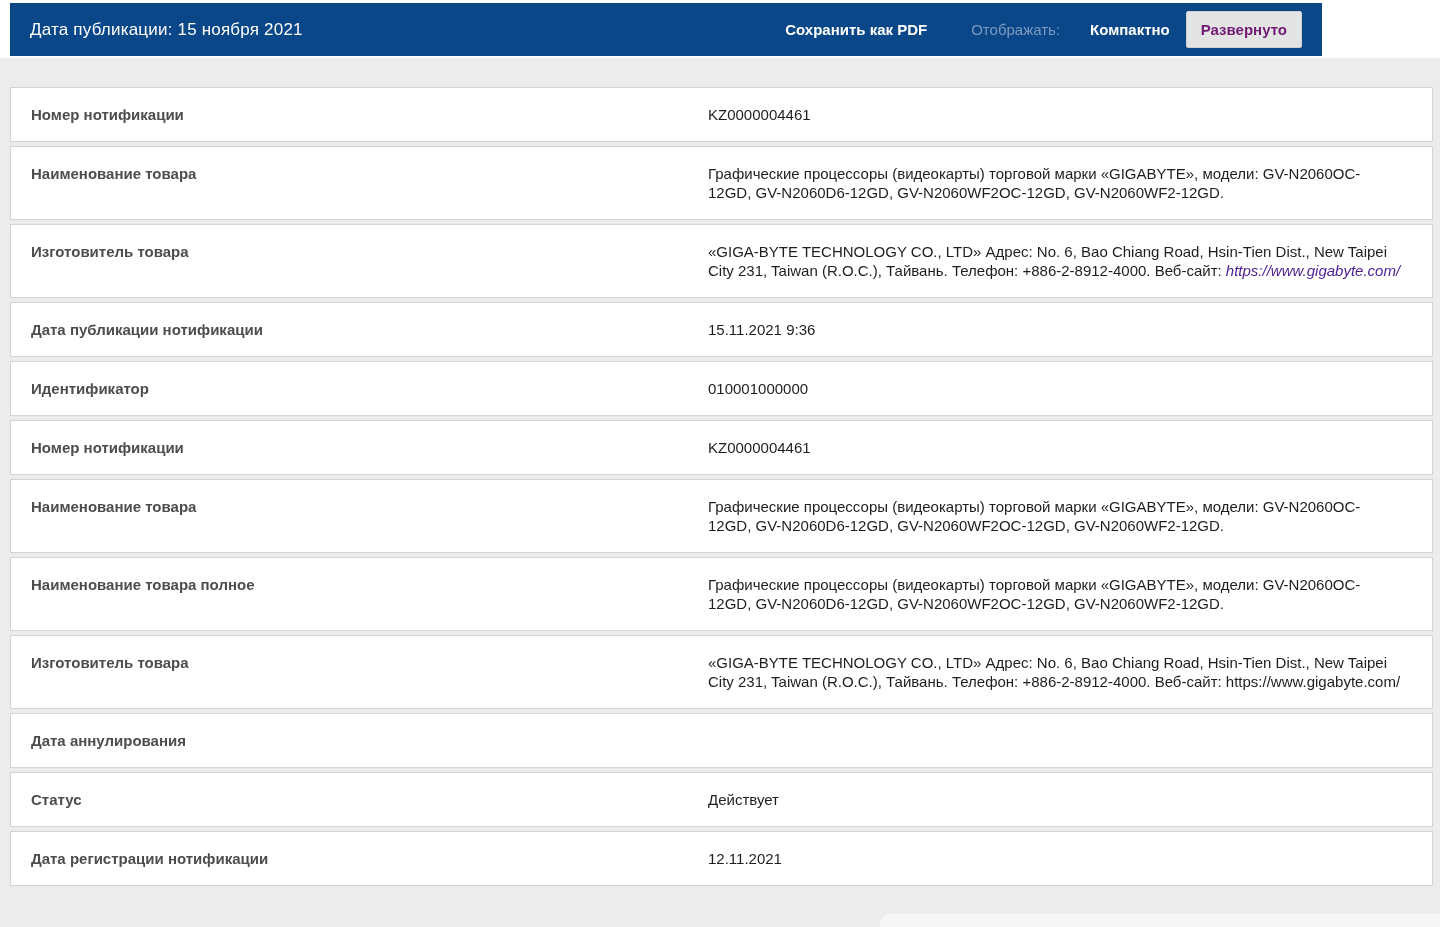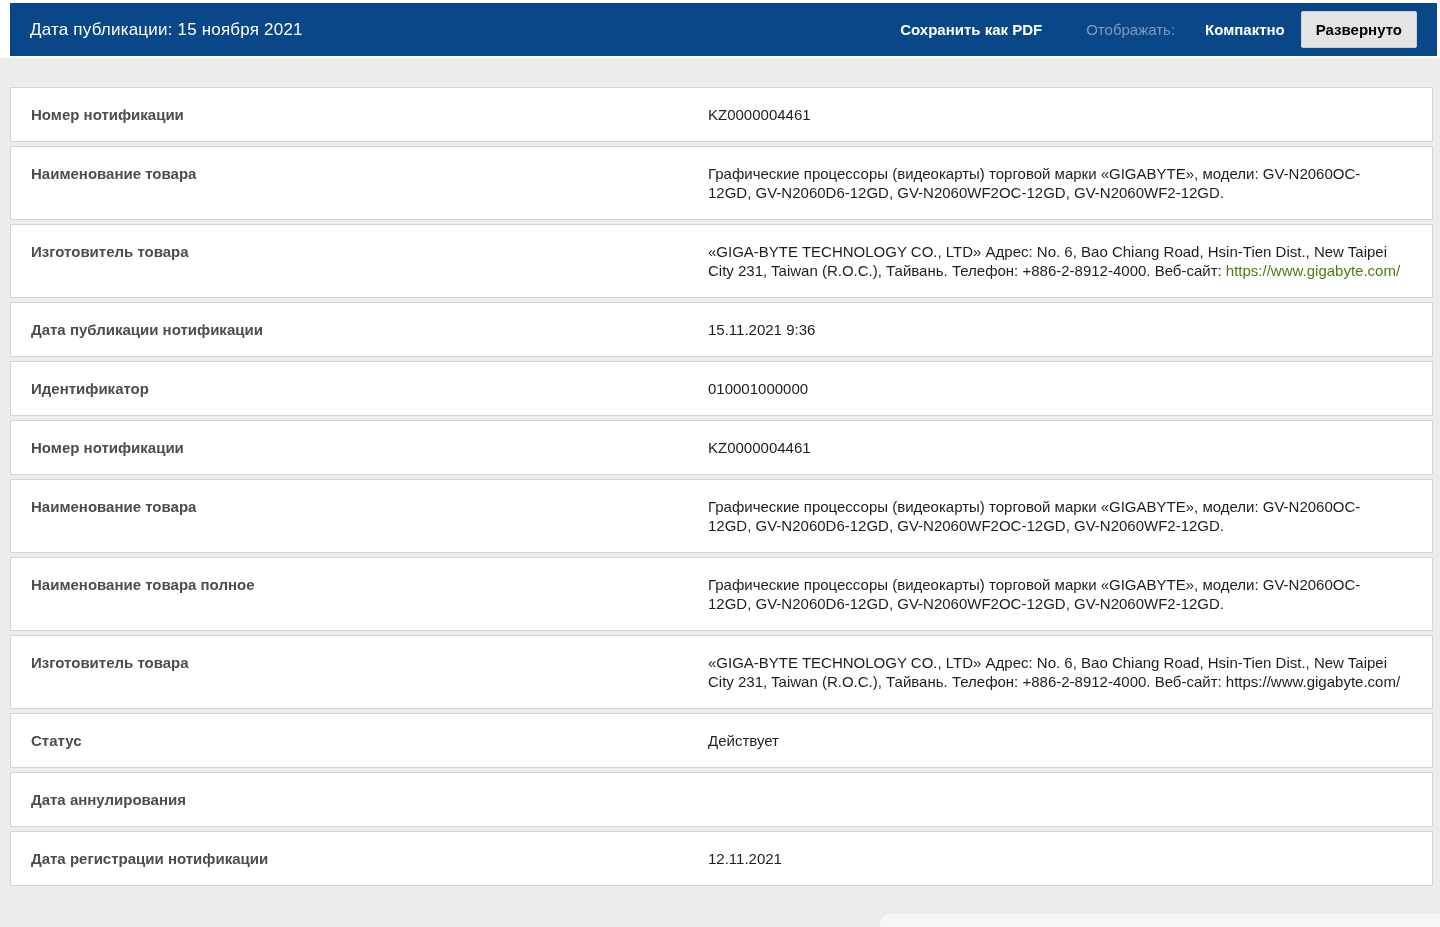--- a/index.html
+++ b/index.html
@@ -5,21 +5,21 @@
   * { margin:0; padding:0; box-sizing:border-box; }
   html,body { width:1440px; height:927px; overflow:hidden; }
   body {
     font-family:"Liberation Sans", sans-serif;
     background:linear-gradient(to bottom, #ffffff 0px, #ffffff 58px, #ececec 58px, #ececec 100%);
     position:relative;
   }
 
   
   .topbar {
-    position:absolute; left:10px; top:3px; width:1427px; height:53px;
+    position:absolute; left:10px; top:3px; width:1312px; height:53px;
     background:#0a4789;
     display:flex; align-items:center;
     padding:0 20px;
   }
   .topbar .title {
     color:#ffffff; font-size:17px; letter-spacing:.2px;
   }
   .topbar .actions {
     margin-left:auto; display:flex; align-items:center;
   }
@@ -28,21 +28,21 @@
     margin-right:44px; cursor:pointer;text-align:right;
   }
   .display-label {
     color:#7d9bc1; font-size:15px; margin-right:30px;
   }
   .mode-compact {
     color:#ffffff; font-weight:700; font-size:15px; text-decoration:none;
     margin-right:16px; cursor:pointer;
   }
   .mode-expanded {
-    background:#e4e4e4; color:#000000; font-weight:700; font-size:15px;
+    background:#e4e4e4; color:#701a75; font-weight:700; font-size:15px;
     font-family:"Liberation Sans", sans-serif;
     border:1px solid #d0d0d0; border-radius:2px;
     padding:9px 14px; cursor:pointer;
   }
 
   
   .rows {
     position:absolute; top:87px; left:10px; width:1423px;
   }
   .row {
@@ -55,21 +55,21 @@
   .row .label {
     flex:0 0 677px;
     font-size:15px; font-weight:700; color:#4d4d4d; line-height:19px;
   }
   .row .value {
     flex:1 1 auto;
     font-size:15px; color:#1e1e1e; line-height:19px;
     padding-right:10px;
   }
   .row .value a.link {
-    color:#4d7c0f; text-decoration:none; cursor:pointer;
+    color:#4c1d95; text-decoration:none; cursor:pointer;font-style:italic;
   }
 
   
   .corner-overlay {
     position:absolute; right:0; bottom:0;
     width:560px; height:13px;
     background:#ffffff; opacity:.55;
     border-top-left-radius:10px;
   }
 </style>
@@ -128,27 +128,27 @@
     <div class="value">Графические процессоры (видеокарты) торговой марки «GIGABYTE», модели: GV-N2060OC-12GD, GV-N2060D6-12GD, GV-N2060WF2OC-12GD, GV-N2060WF2-12GD.</div>
   </div>
 
   <div class="row">
     <div class="label">Изготовитель товара</div>
     <div class="value">«GIGA-BYTE TECHNOLOGY CO., LTD» Адрес: No. 6, Bao Chiang Road, Hsin-Tien Dist., New Taipei City 231, Taiwan (R.O.C.), Тайвань. Телефон: +886-2-8912-4000. Веб-сайт: https://www.gigabyte.com/</div>
   </div>
 
 
   <div class="row">
-    <div class="label">Статус</div>
-    <div class="value">Действует</div>
+    <div class="label">Дата аннулирования</div>
+    <div class="value"></div>
   </div>
 
   <div class="row">
-    <div class="label">Дата аннулирования</div>
-    <div class="value"></div>
+    <div class="label">Статус</div>
+    <div class="value">Действует</div>
   </div>
 
   <div class="row">
     <div class="label">Дата регистрации нотификации</div>
     <div class="value">12.11.2021</div>
   </div>
 
 </main>
 
 <div class="corner-overlay"></div>

